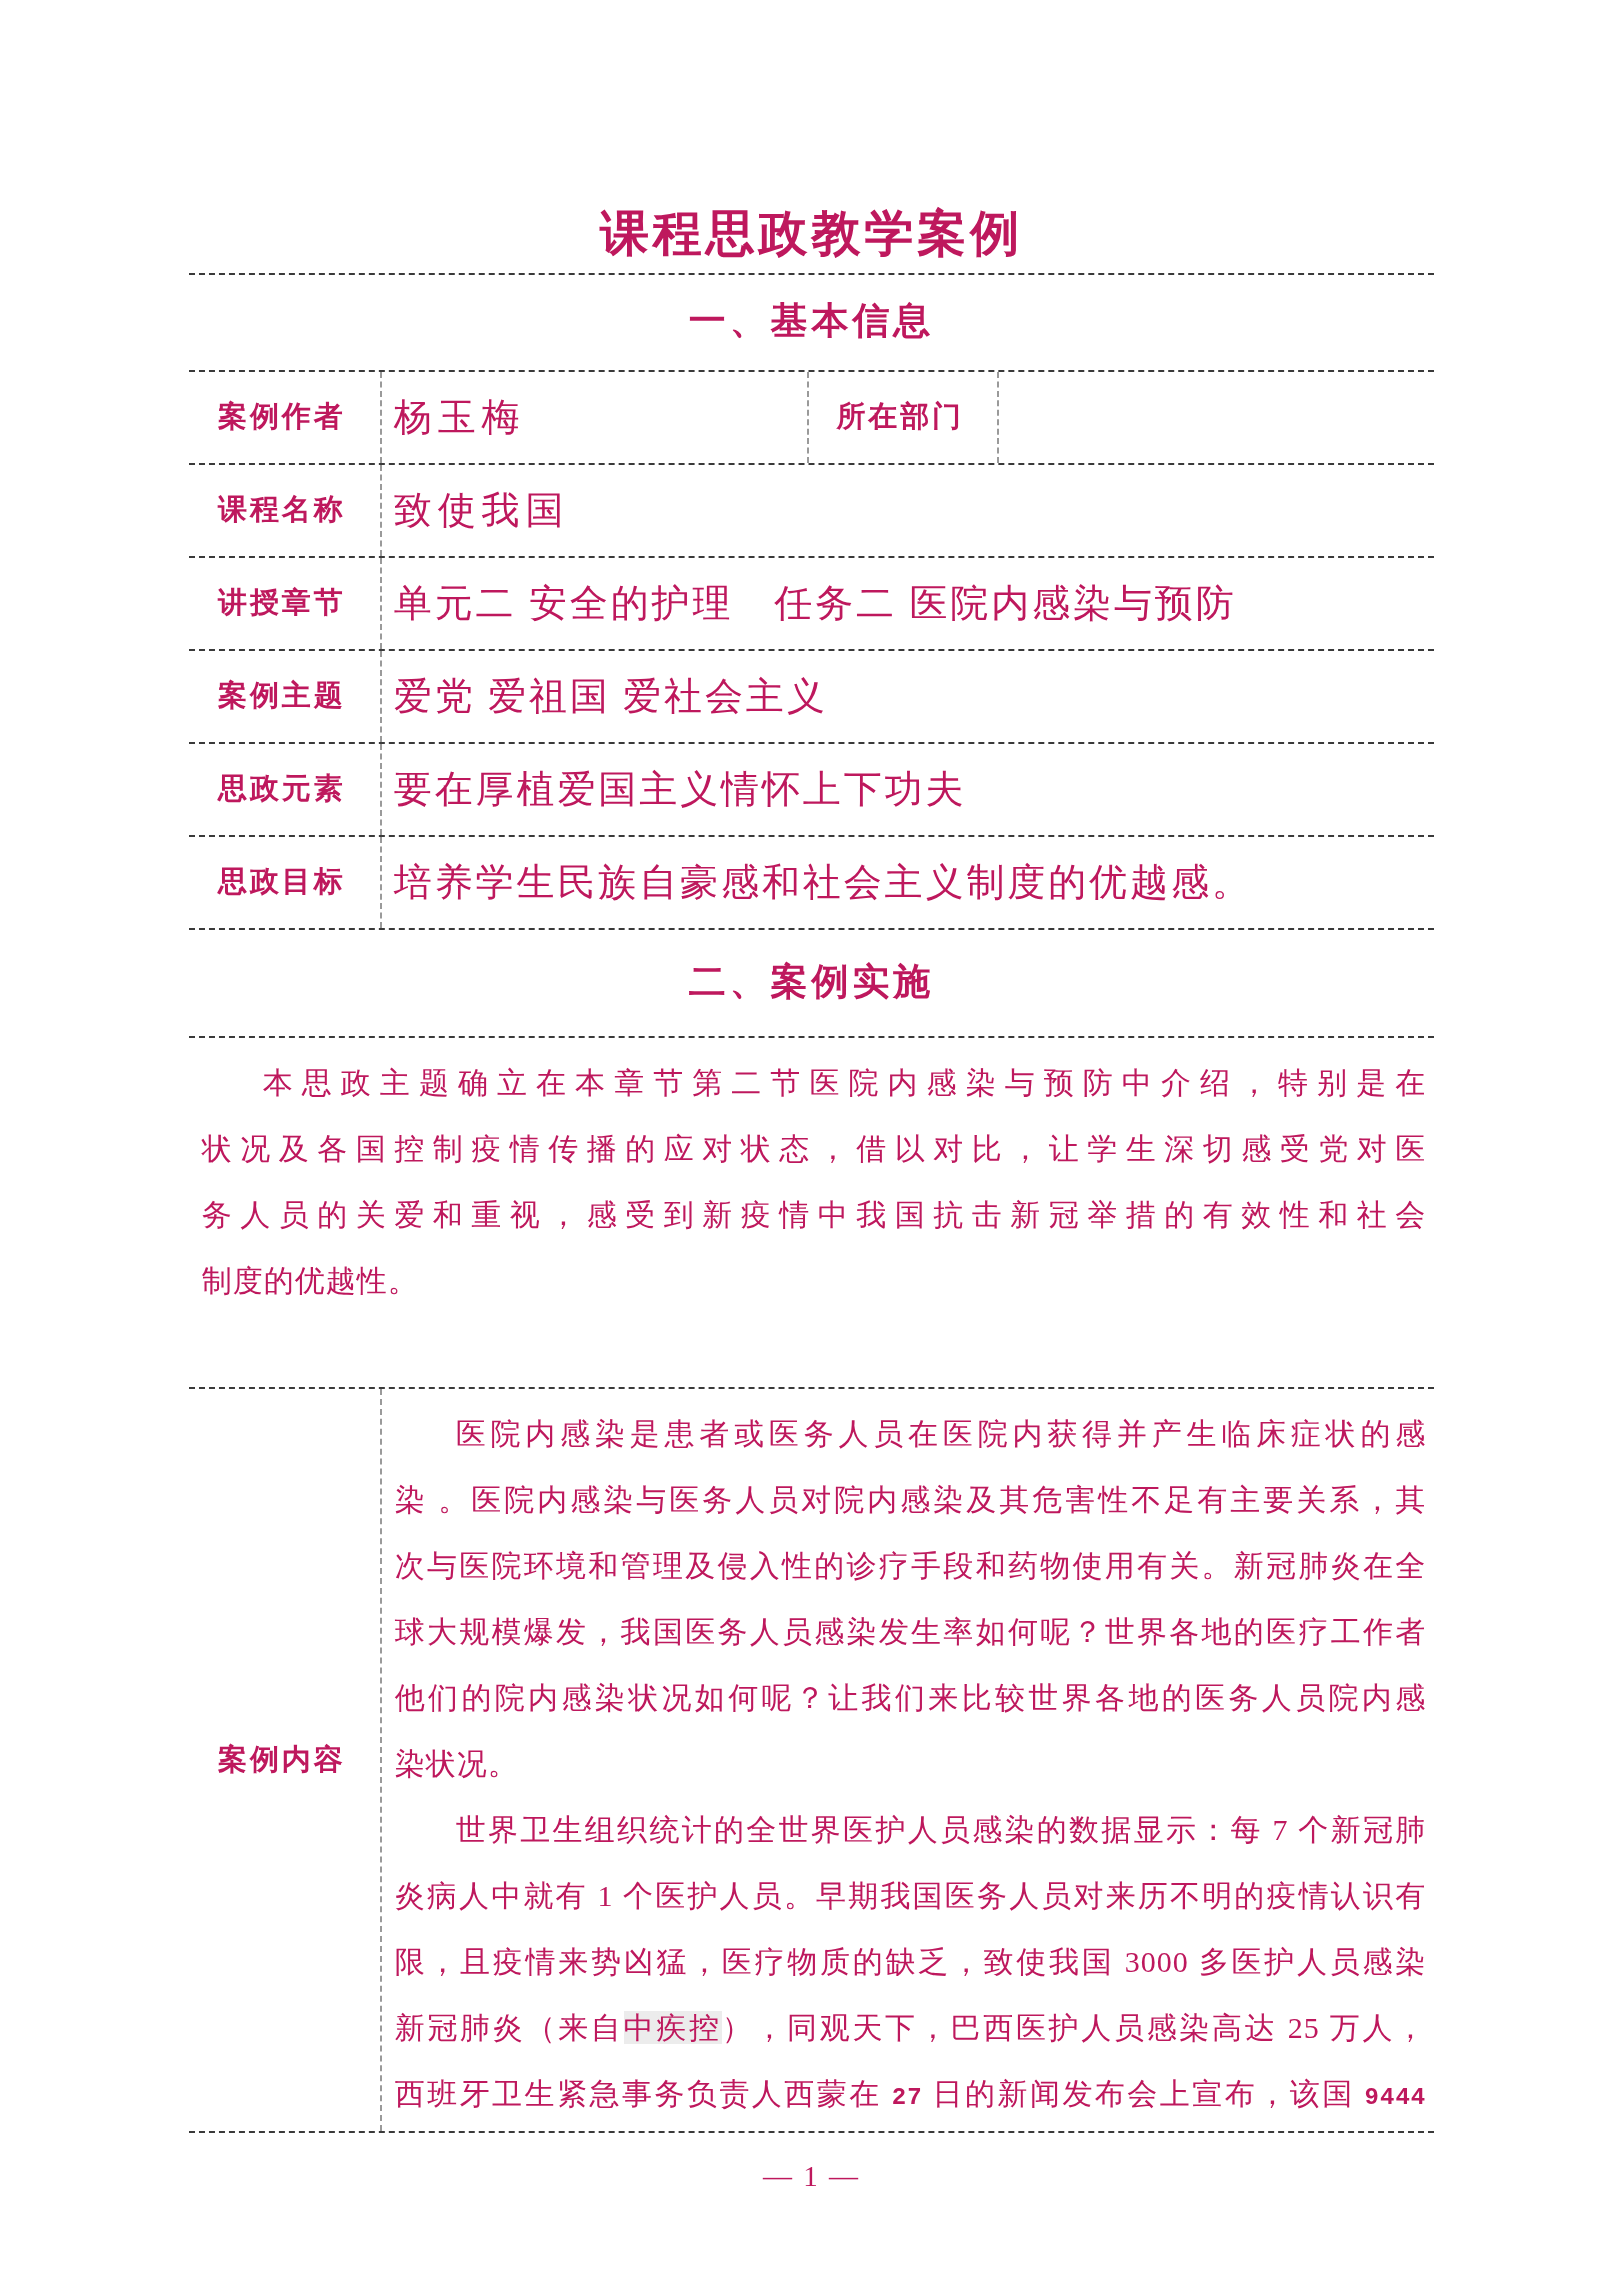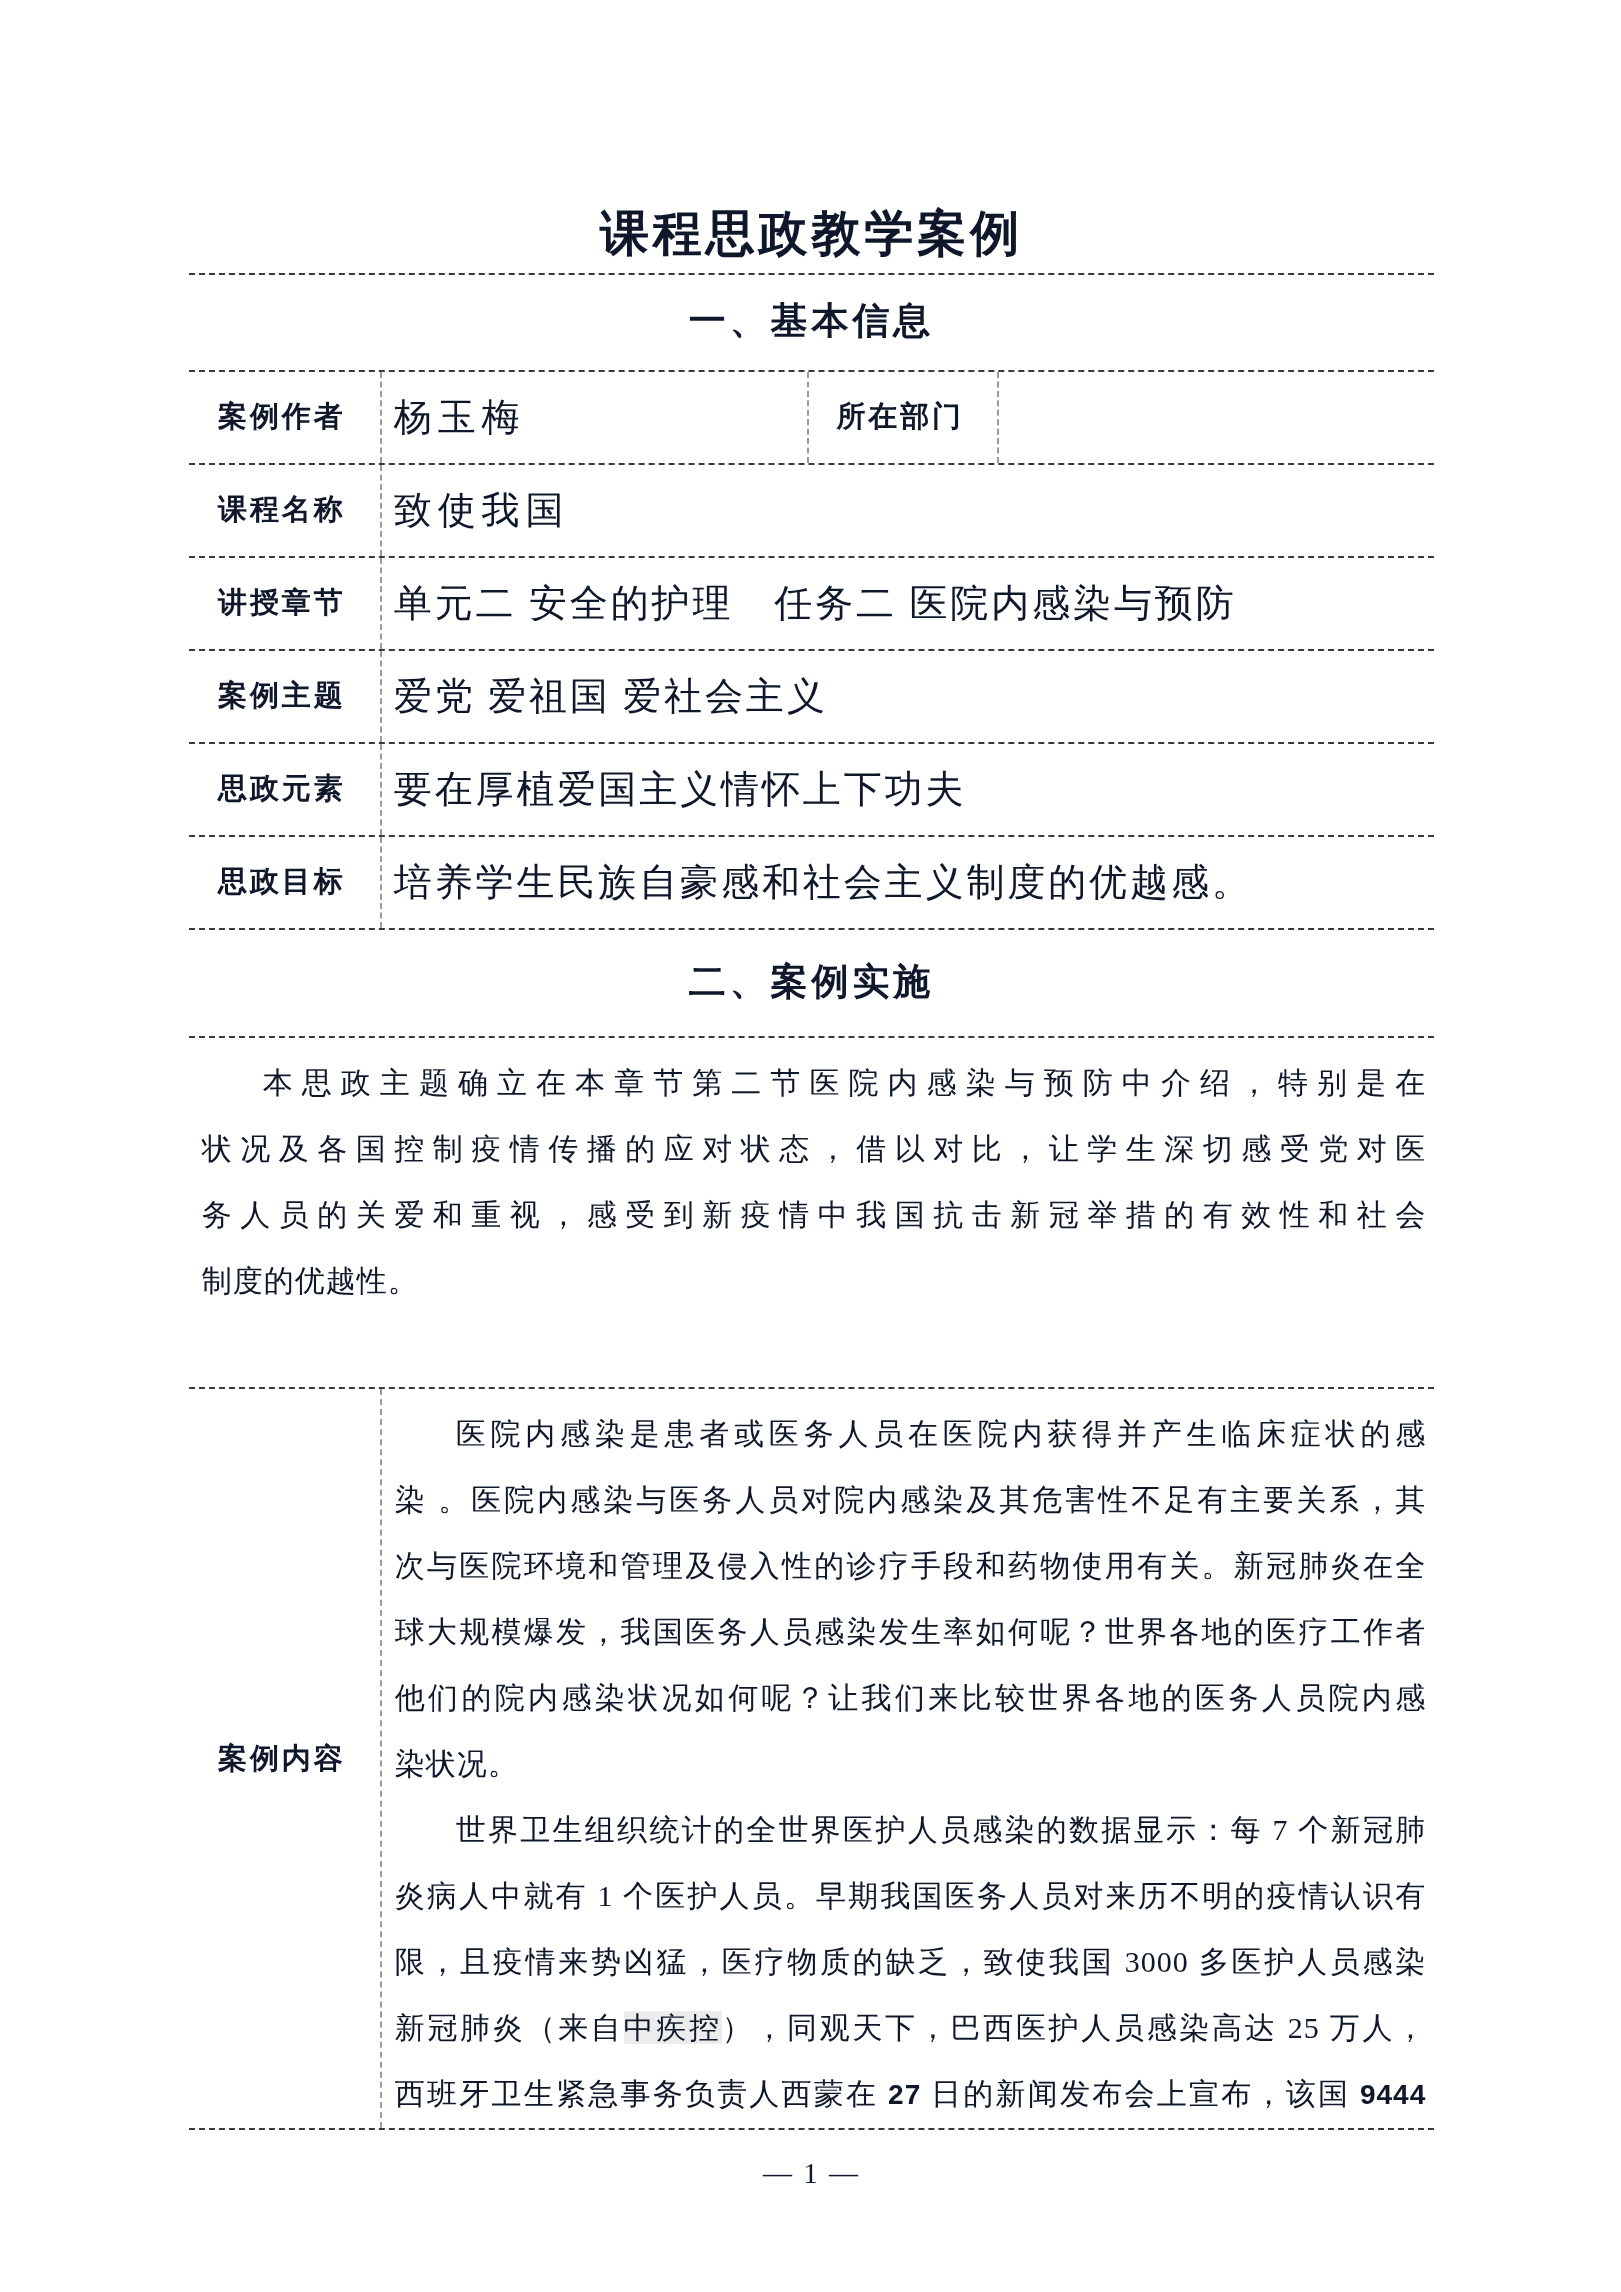--- a/index.html
+++ b/index.html
@@ -1,17 +1,17 @@
 <!DOCTYPE html>
 <html><head>
 <meta charset="utf-8">
 <style>
   html,body{margin:0;padding:0;background:#ffffff;}
   .page{
-    width:1621px;height:2293px;background:#ffffff;color:#0f172a;
+    width:1621px;height:2293px;background:#ffffff;color:#be185d;
     box-sizing:border-box;position:relative;overflow:hidden;
     padding:208px 187px 0 189px;
     font-family:"Liberation Serif","DejaVu Serif",serif;
   }
   .doc-title{
     text-align:center;font-size:49px;font-weight:700;line-height:51px;
     font-family:"Liberation Sans","DejaVu Sans",sans-serif;
     letter-spacing:3.9px;margin:0 0 13.7px 0;
   }
   .sec-heading{
@@ -39,22 +39,22 @@
   .row-content{min-height:725px;}
   .bodycell{
     flex:1 1 auto;display:block;padding:11.8px 7.8px 0 12.7px;
     font-size:30px;line-height:66px;letter-spacing:1px;
   }
   .tline{text-align:justify;text-align-last:justify;word-break:break-all;}
   .tline.first{text-indent:61px;}
   .tline.lastline{text-align-last:left;}
   .hl{background:#ececec;}
   .sansnum{
-    font-family:Liberation Sans, sans-serif;
-    font-weight:700;font-size:28px;letter-spacing:1px;margin-top:31px;
+    font-family:Liberation Mono, monospace;
+    font-weight:700;font-size:24px;letter-spacing:1px;margin-top:31px;
   }
   .page-num{
     text-align:center;font-size:29px;margin-top:27.4px;letter-spacing:2px;
   }
 </style>
 </head>
 <body>
 
 <div class="page">
 

